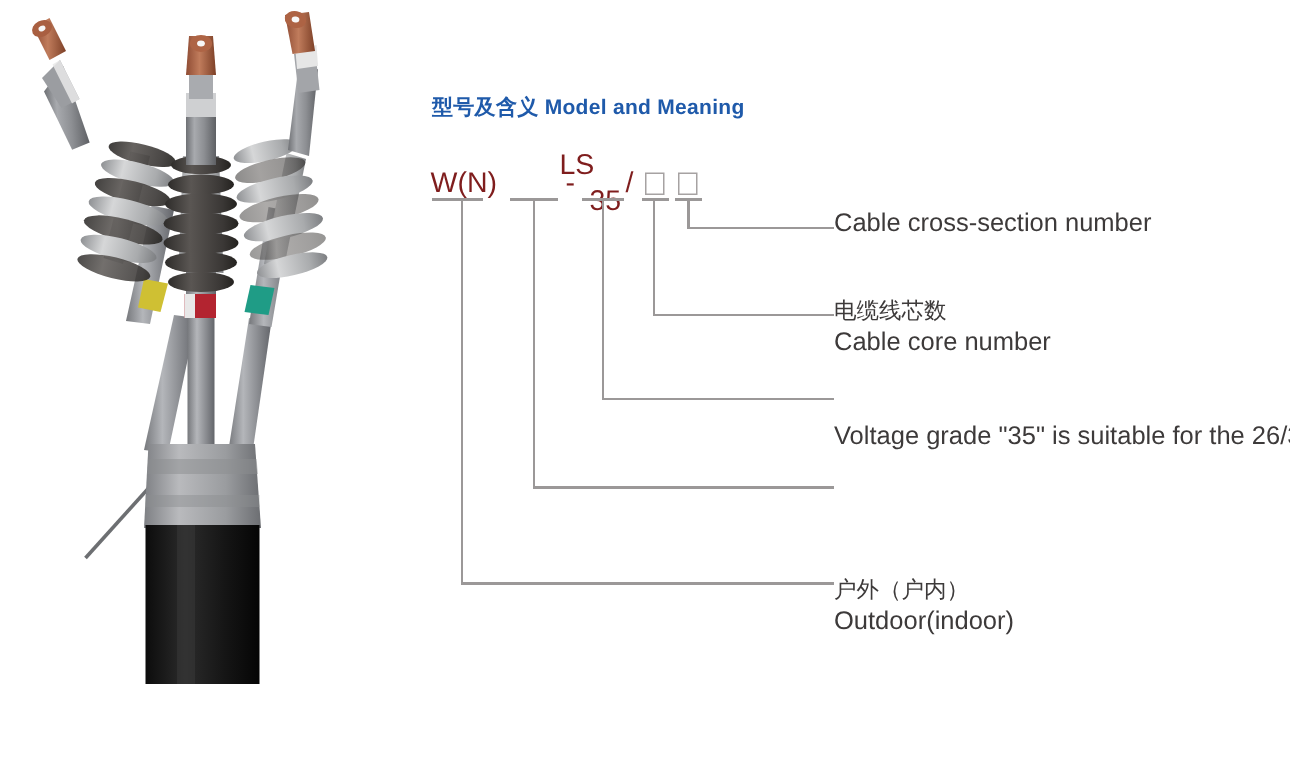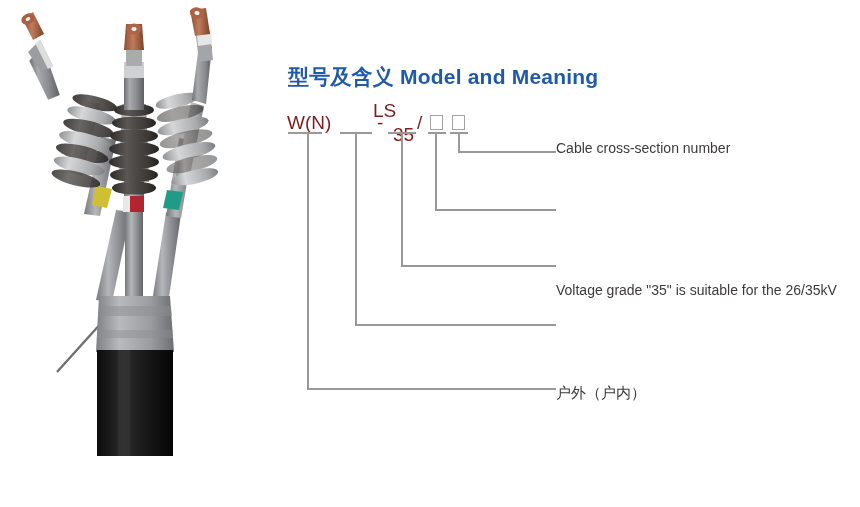--- a/index.html
+++ b/index.html
@@ -12,21 +12,21 @@
   #page { position: relative; width: 860px; height: 507px; background: #fff; }
 
   
   #product-photo {
     position: absolute; left: 0; top: 0; width: 268px; height: 470px;
   }
 
   
   #title {
     position: absolute; left: 288px; top: 63px;
-    font-size: 21px; font-weight: bold;
+    font-size: 14px; font-weight: bold;
     color: #1f5aaa; white-space: nowrap;
     letter-spacing: 0.2px;
   }
 
   
   .code-seg {
     position: absolute;
     font-size: 19px; color: #7f1d1d;
     white-space: nowrap;
   }
@@ -45,21 +45,21 @@
   
   #leaders { position: absolute; left: 0; top: 0; width: 860px; height: 507px; }
 
   
   .label-group { position: absolute; white-space: nowrap; }
   .label-cn {
     font-size: 15px; color: #3d3a3a; line-height: 20px;
     font-family: "DejaVu Sans", "Liberation Sans", sans-serif;
   }
   .label-en {
-    font-size: 14px; color: #3d3a3a; line-height: 21px;
+    font-size: 17px; color: #3d3a3a; line-height: 21px;
     font-family: "Liberation Sans", "DejaVu Sans", sans-serif;
   }
   #label-cross   { left: 556px; top: 138px; }
   #label-core    { left: 556px; top: 197px; }
   #label-voltage { left: 556px; top: 280px; }
   #label-cold    { left: 556px; top: 313px; }
   #label-outdoor { left: 556px; top: 383px; }
 </style>
 </head>
 <body>
@@ -235,23 +235,28 @@
       <path d="M356 133 L356 325 L556 325"></path>
 
       <path d="M308 133 L308 389 L556 389"></path>
     </g>
   </svg>
 
   <div class="label-group" id="label-cross">
     <div class="label-en">Cable cross-section number</div>
   </div>
 
+  <div class="label-group" id="label-core">
+    <div class="label-cn">电缆线芯数</div>
+    <div class="label-en">Cable core number</div>
+  </div>
 
   <div class="label-group" id="label-voltage">
     <div class="label-en">Voltage grade "35"  is suitable for the 26/35kV</div>
   </div>
 
 
   <div class="label-group" id="label-outdoor">
     <div class="label-cn">户外（户内）</div>
+    <div class="label-en">Outdoor(indoor)</div>
   </div>
 
 </div>
 
 </body></html>

